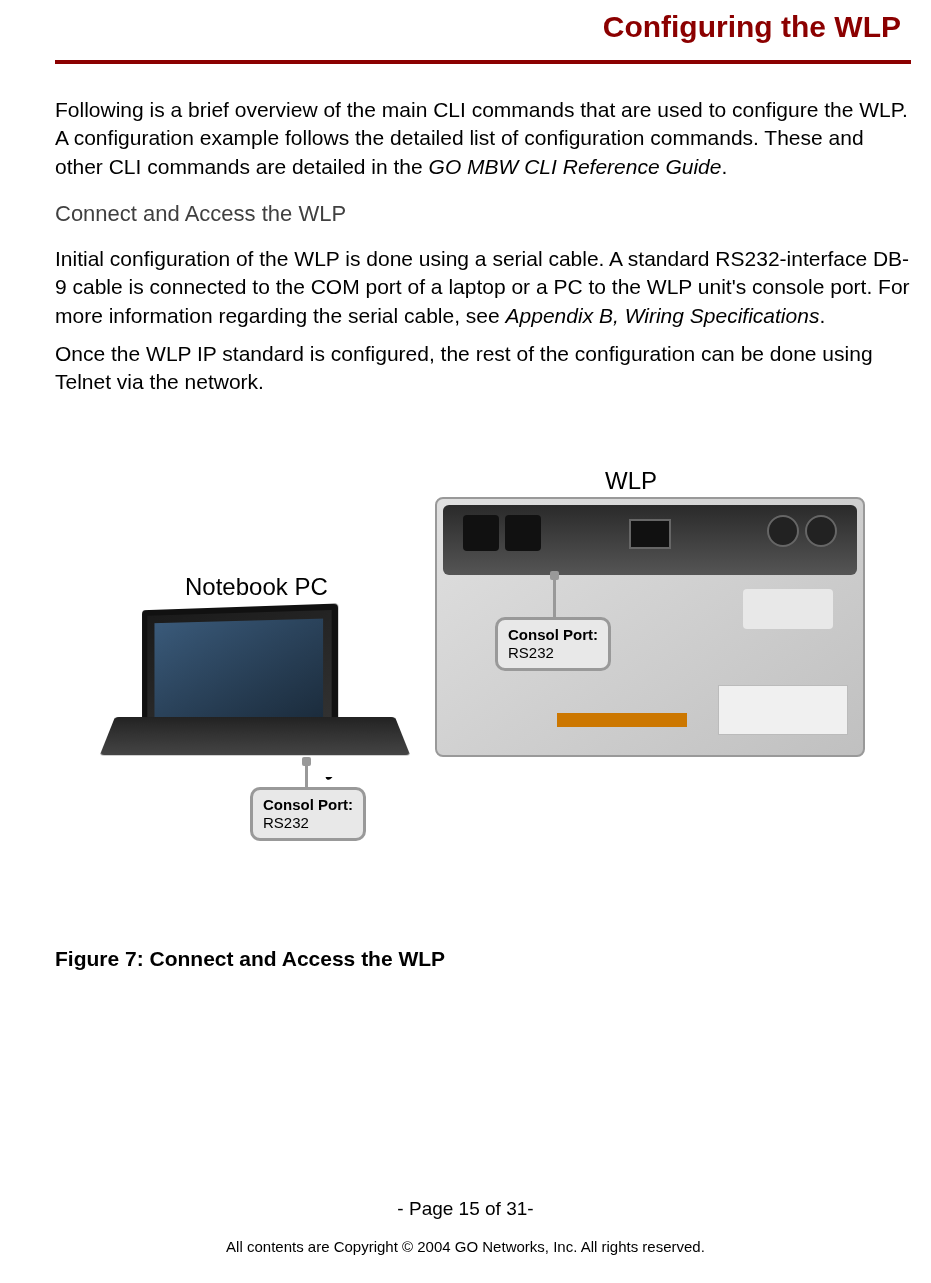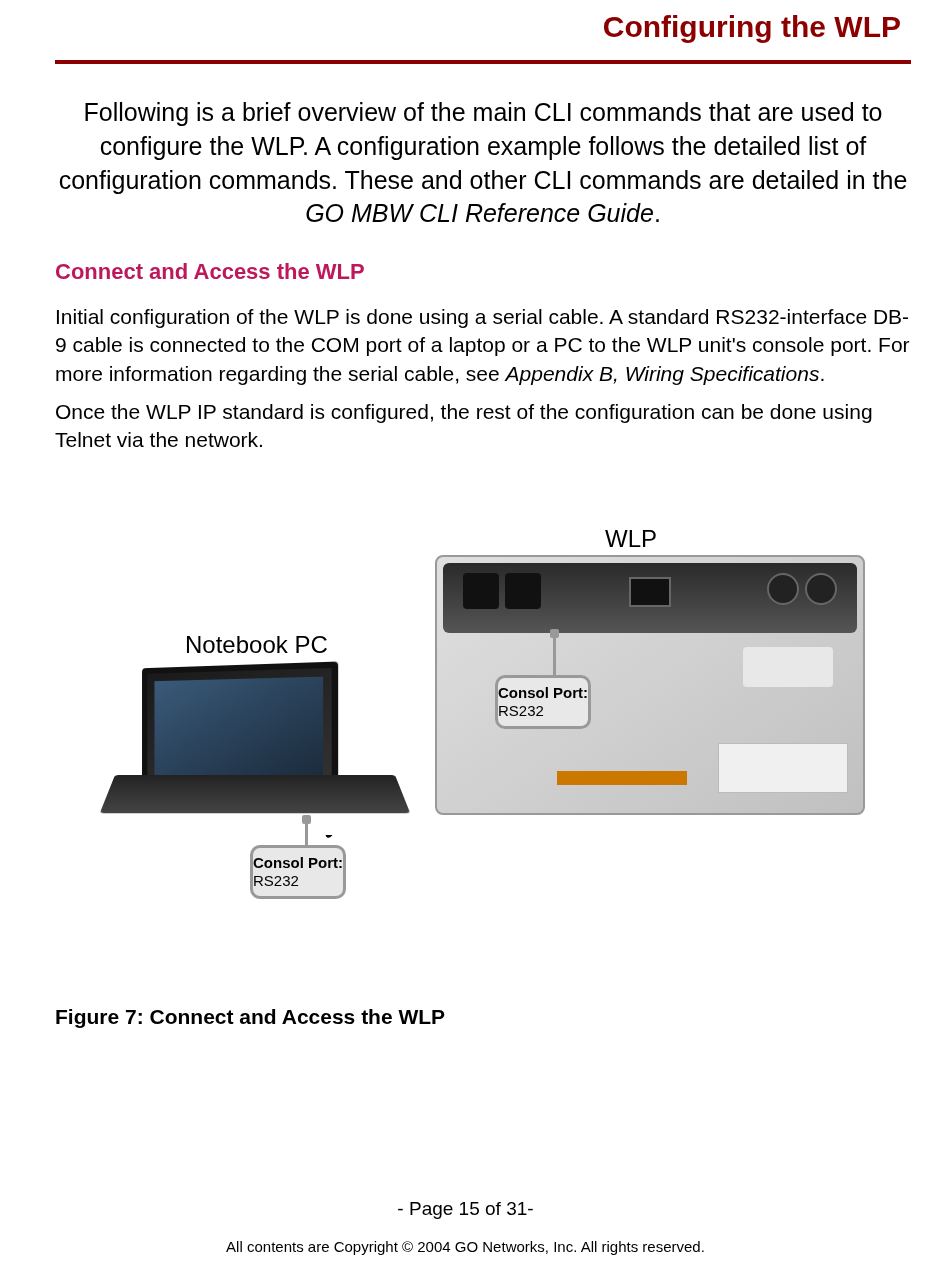--- a/index.html
+++ b/index.html
@@ -20,30 +20,29 @@
       font-weight: bold;
       text-align: right;
       padding-right: 10px;
       margin-bottom: 16px;
     }
     .title-underline {
       border-top: 4px solid #8b0000;
       margin-bottom: 32px;
     }
     .intro-para {
-      font-size: 25px;
+      font-size: 21px;
       line-height: 1.35;
-      margin-bottom: 28px;
-      text-align: center;
+      margin-bottom: 20px;
     }
     .italic { font-style: italic; }
     .section-heading {
-      color: #be185d;
+      color: #404040;
       font-size: 22px;
-      font-weight: bold;
+      font-weight: normal;
       margin-bottom: 18px;
     }
     .body-para {
       font-size: 21px;
       line-height: 1.35;
       margin-bottom: 10px;
     }
     .figure-area {
       position: relative;
       height: 500px;
@@ -136,21 +135,21 @@
       top: 340px;
       width: 300px;
       height: 140px;
       pointer-events: none;
     }
     .callout-box {
       position: absolute;
       background: #e8e8e8;
       border: 3px solid #999;
       border-radius: 10px;
-      padding: 6px 0;
+      padding: 6px 10px;
       font-family: Arial, sans-serif;
       font-size: 15px;
       line-height: 1.2;
     }
     .callout-box .cb-title { font-weight: bold; }
     .callout-wlp { left: 440px; top: 180px; }
     .callout-pc  { left: 195px; top: 350px; }
     .callout-stem {
       position: absolute;
       width: 3px;

